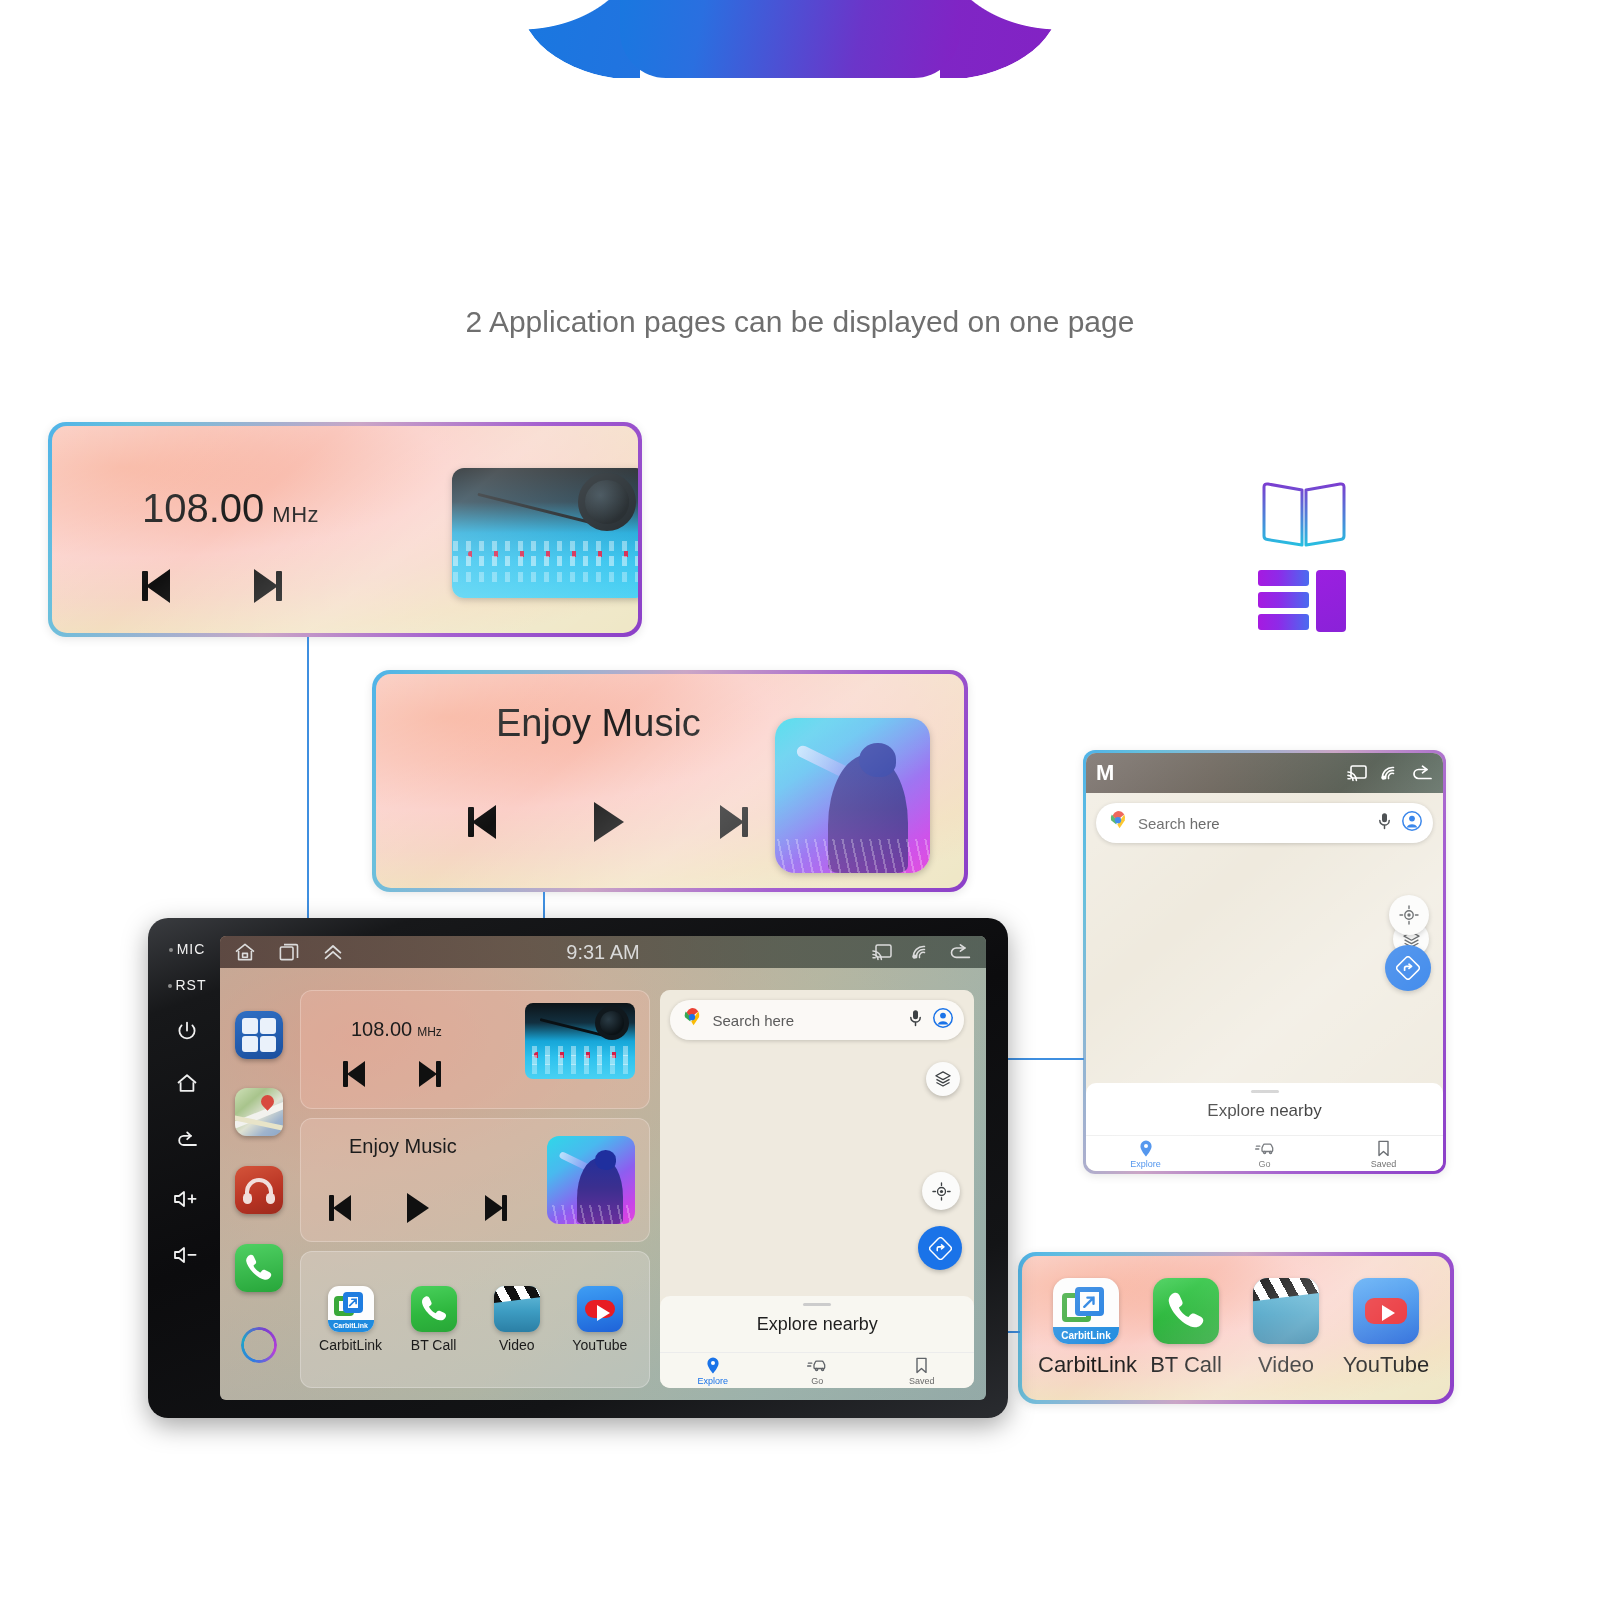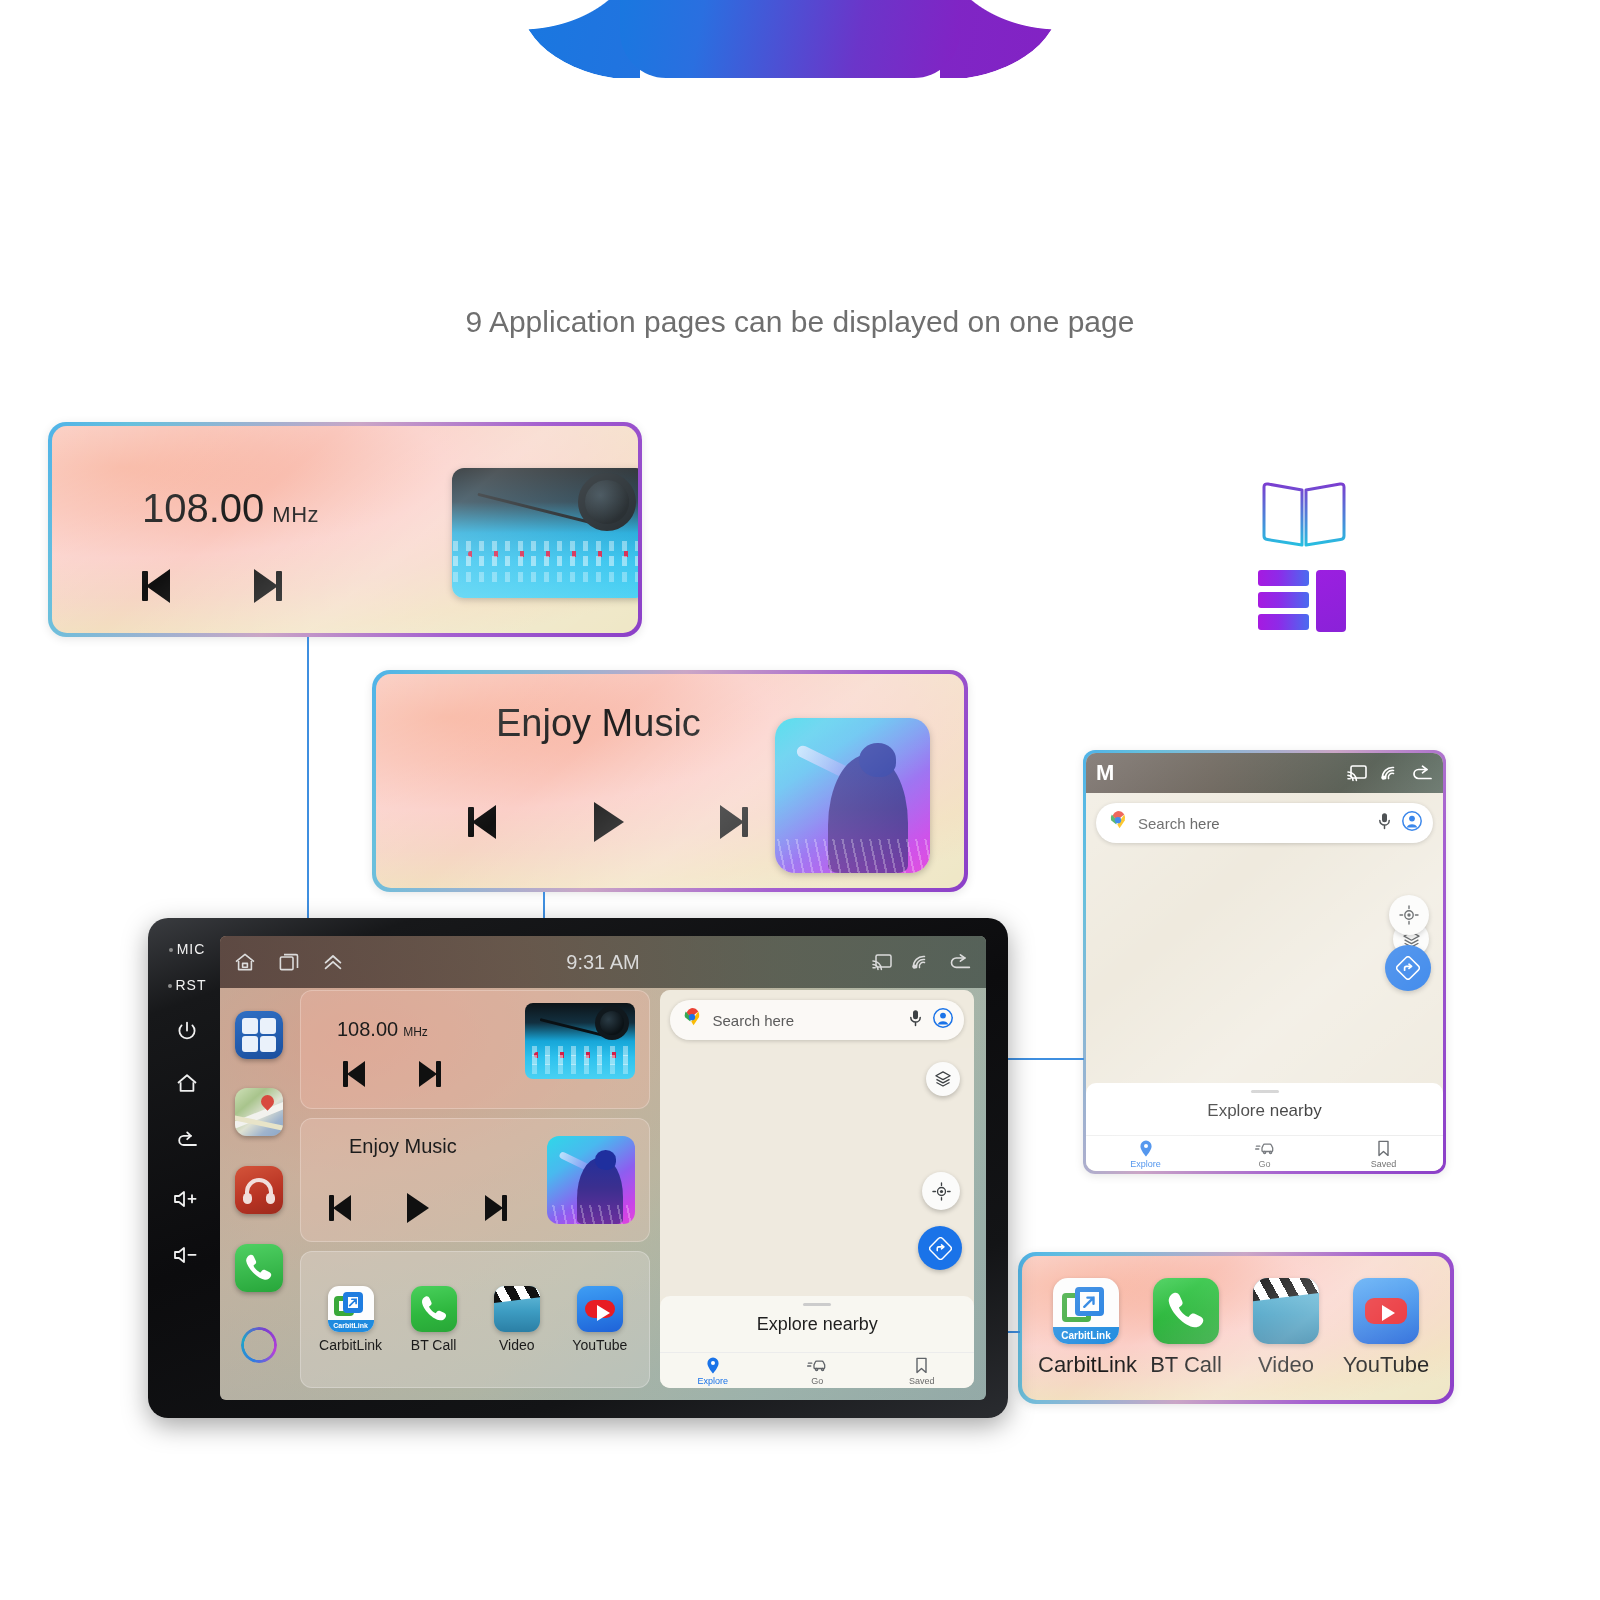--- a/index.html
+++ b/index.html
@@ -255,21 +255,21 @@
     position:absolute; left: 72px; top: 18px; right: 22px; bottom: 18px; border-radius: 6px;
     overflow:hidden; background:#0a0a0a;
   }
   .screen-content {
     position:absolute; inset:0;
     background:
       radial-gradient(90% 80% at 18% 22%, rgba(226,152,130,.55) 0%, rgba(214,175,146,.35) 38%, rgba(180,186,160,.25) 68%, rgba(150,175,170,.25) 100%),
       linear-gradient(130deg,#b9a99b 0%, #c4b0a1 25%, #b6b5a2 55%, #9fb3ab 80%, #93a8a6 100%);
   }
   .sysbar {
-    position:absolute; left:0; right:0; top:0; height: 52px; display:flex; align-items:center; padding: 0 14px;
+    position:absolute; left:0; right:0; top:0; height: 32px; display:flex; align-items:center; padding: 0 14px;
     background: linear-gradient(90deg, rgba(70,52,48,.82) 0%, rgba(78,66,56,.80) 40%, rgba(70,76,66,.80) 72%, rgba(68,80,72,.82) 100%);
     color: #dcdcdc;
   }
   .sysbar .left { display:flex; align-items:center; gap: 22px; }
   .sysbar .clock { position:absolute; left:0; right:0; text-align:center; font-size: 20px; color:#d9d9d9; pointer-events:none; }
   .sysbar .right { margin-left:auto; display:flex; align-items:center; gap: 18px; }
   .sysbar svg { display:block; }
 
   .homearea { position:absolute; left:0; right:0; top:44px; bottom:0; display:flex; padding: 10px 12px 12px 8px; gap: 10px; }
   .dock { width: 62px; display:flex; flex-direction:column; align-items:center; justify-content:space-around; padding: 6px 0 4px; }
@@ -296,21 +296,21 @@
   .leftcol { width: 52%; display:flex; flex-direction:column; gap: 9px; }
   .panel {
     position:relative; border-radius: 12px; overflow:hidden;
     background: rgba(255,255,255,.18);
     border: 1px solid rgba(255,255,255,.25);
   }
   .panel.radio { flex: 0 0 30%; background: rgba(242,186,168,.34); }
   .panel.music { flex: 0 0 31%; background: rgba(245,205,190,.28); }
   .panel.apps  { flex: 1 1 auto; background: rgba(235,230,225,.30); }
 
-  .p-radio-freq { position:absolute; left: 36px; top: 27px; font-size: 20px; color:#1c1c1c; }
+  .p-radio-freq { position:absolute; left: 50px; top: 27px; font-size: 20px; color:#1c1c1c; }
   .p-radio-freq .unit { font-size: 12px; margin-left:5px; }
   .p-radio-transport { position:absolute; left: 40px; top: 66px; display:flex; gap: 34px; }
   .p-radio-thumb { position:absolute; right: 14px; top: 12px; width: 110px; height: 76px; border-radius: 8px; overflow:hidden; }
   .p-music-title { position:absolute; left: 48px; top: 16px; font-size: 20px; color:#1c1c1c; }
   .p-music-transport { position:absolute; left: 26px; bottom: 16px; display:flex; gap: 40px; align-items:center; }
   .p-music-thumb { position:absolute; right: 14px; top: 17px; width: 88px; height: 88px; border-radius: 12px; overflow:hidden; }
   .p-apps-row { position:absolute; inset:0; display:flex; align-items:center; justify-content:space-around; padding: 0 8px; }
   .p-app { text-align:center; width: 70px; }
   .p-app .app-ic { width: 46px; height: 46px; border-radius: 11px; }
   .p-app .lbl { margin-top: 5px; font-size: 14px; color:#1b1b1b; }
@@ -340,21 +340,21 @@
   <div class="banner-wrap">
     <div class="banner-wing left">
         <div class="fill"></div>
       </div>
     <div class="banner-wing right">
         <div class="fill"></div>
       </div>
     <div class="banner-shape"></div>
   </div>
 
-  <div class="page-subtitle">9 Application pages can be displayed on one page</div>
+  <div class="page-subtitle">2 Application pages can be displayed on one page</div>
 
   <div class="callout" id="radio-callout">
     <div class="callout-inner">
       <div class="radio-freq">
         <span>108.00</span><span class="unit">MHz</span>
       </div>
       <div class="transport" id="radio-transport">
         <span class="tbtn">
             <span class="glyph-prev"></span>
           </span>

